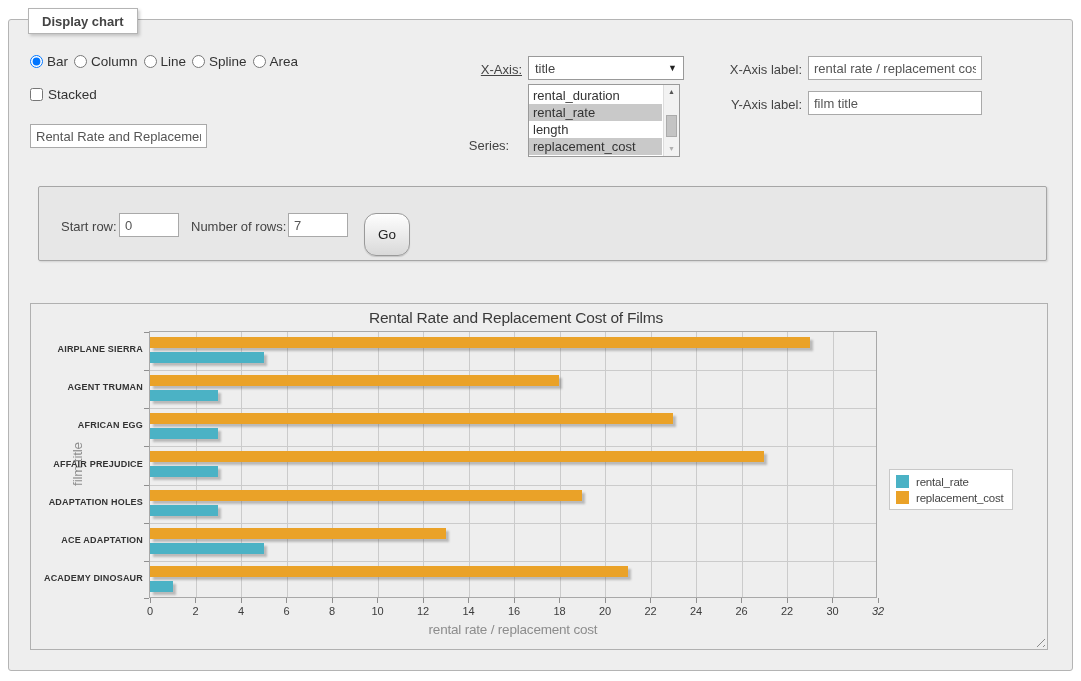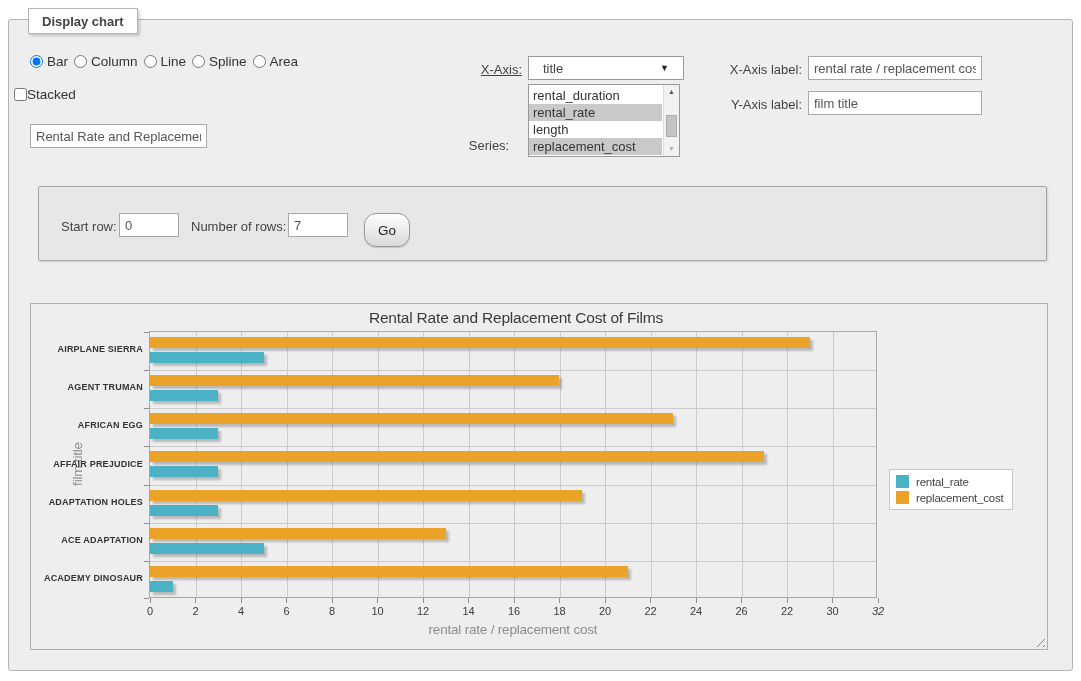--- a/index.html
+++ b/index.html
@@ -11,35 +11,35 @@
   .fieldset { left:8px; top:19px; width:1065px; height:652px; background:#eee;
               border:1px solid #b4b4b4; border-radius:3px; }
   .legendbox { left:28px; top:8px; height:26px; padding:5px 13px; background:#fff;
                border:1px solid #b4b4b4; font-weight:bold; color:#444;
                box-shadow:2px 2px 3px rgba(0,0,0,.18); z-index:3; }
 
   
   .radio-row { left:30px; top:54px; display:flex; align-items:center; gap:6px; font-size:13.5px; color:#333; }
   .radio-item { display:flex; align-items:center; gap:4px; cursor:default; }
   .radio-item input { width:13px; height:13px; margin:0; }
-  .check-row { left:14px; top:87px; display:flex; align-items:center; font-size:13.5px; color:#333; }
+  .check-row { left:30px; top:87px; display:flex; align-items:center; gap:5px; font-size:13.5px; color:#333; }
   .check-row input { width:13px; height:13px; margin:0; }
 
   input[type=text] { border:1px solid #a9a9a9; background:#fff; color:#555;
                      font:13px "Liberation Sans",sans-serif; padding:0 5px; height:24px; }
   .title-input { left:30px; top:124px; width:177px; }
 
   .form-label { color:#444; font-size:13px; text-align:right; }
   .lbl-xaxis { left:432px; top:62px; width:90px;text-decoration:underline; }
   .lbl-series { left:444px; top:138px; width:90px;text-align:center; }
   .lbl-xlabel { left:700px; top:62px; width:102px; }
   .lbl-ylabel { left:700px; top:97px; width:102px; }
 
   .select-box { left:528px; top:56px; width:156px; height:24px; background:#fff;
-                border:1px solid #999; display:flex; align-items:center; padding:0 14px;
+                border:1px solid #999; display:flex; align-items:center; padding:0 6px;
                 color:#444; }
   .select-box .val { flex:1; }
   .select-box .arrow { font-size:9px; color:#222; }
 
   .multi-select { left:528px; top:84px; width:152px; height:73px; background:#fff;
                   border:1px solid #999; overflow:hidden; padding-top:2px; }
   .ms-option { height:17px; line-height:17px; padding-left:4px; color:#333; width:133px;
                white-space:nowrap; overflow:hidden; }
   .ms-option.selected { background:#c9c9c9; }
   .scrollbar { position:absolute; right:0; top:0; bottom:0; width:16px; background:#f2f2f2;
@@ -55,21 +55,21 @@
   .input-ylabel { left:808px; top:91px; width:174px; }
 
   
   .rows-panel { left:38px; top:186px; width:1009px; height:75px; background:#e7e7e7;
                 border:1px solid #a6a6a6; border-radius:2px; box-shadow:1px 1px 2px rgba(0,0,0,.12); }
   .rows-panel .form-label { text-align:left; }
   .lbl-startrow { left:22px; top:32px; }
   .input-startrow { left:80px; top:26px; width:60px; }
   .lbl-numrows { left:152px; top:32px; }
   .input-numrows { left:249px; top:26px; width:60px; }
-  .go-btn { left:325px; top:26px; height:34px; padding:0 13px; border:1px solid #999;
+  .go-btn { left:325px; top:26px; height:43px; padding:0 13px; border:1px solid #999;
             border-radius:12px; background:linear-gradient(#fefefe,#d9d9d9);
             font:13.5px "Liberation Sans",sans-serif; color:#222;
             box-shadow:0 1px 1px rgba(0,0,0,.15); }
 
   
   .chart-box { left:30px; top:303px; width:1018px; height:347px; background:#eee;
                border:1px solid #b0b0b0; }
   .chart-title { left:0; top:5px; width:970px; text-align:center; font-size:15.5px;
                  color:#3a3a3a; letter-spacing:-0.2px; }
   .plot { left:118px; top:27px; width:728px; height:267px; border:1px solid #a8a8a8; }

